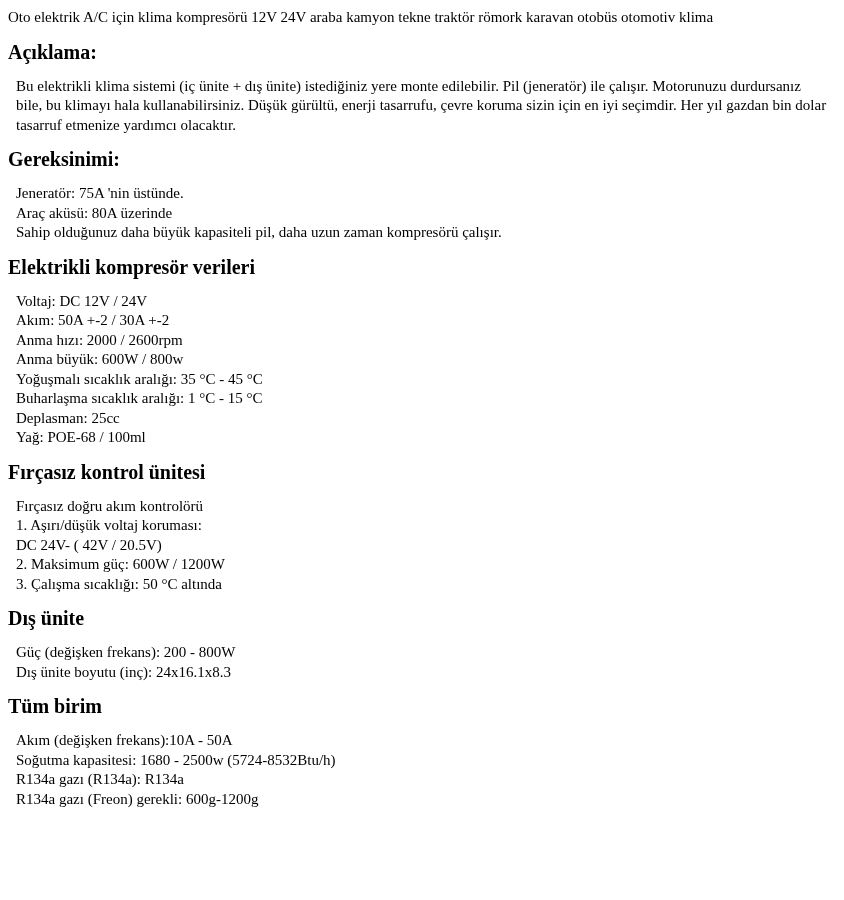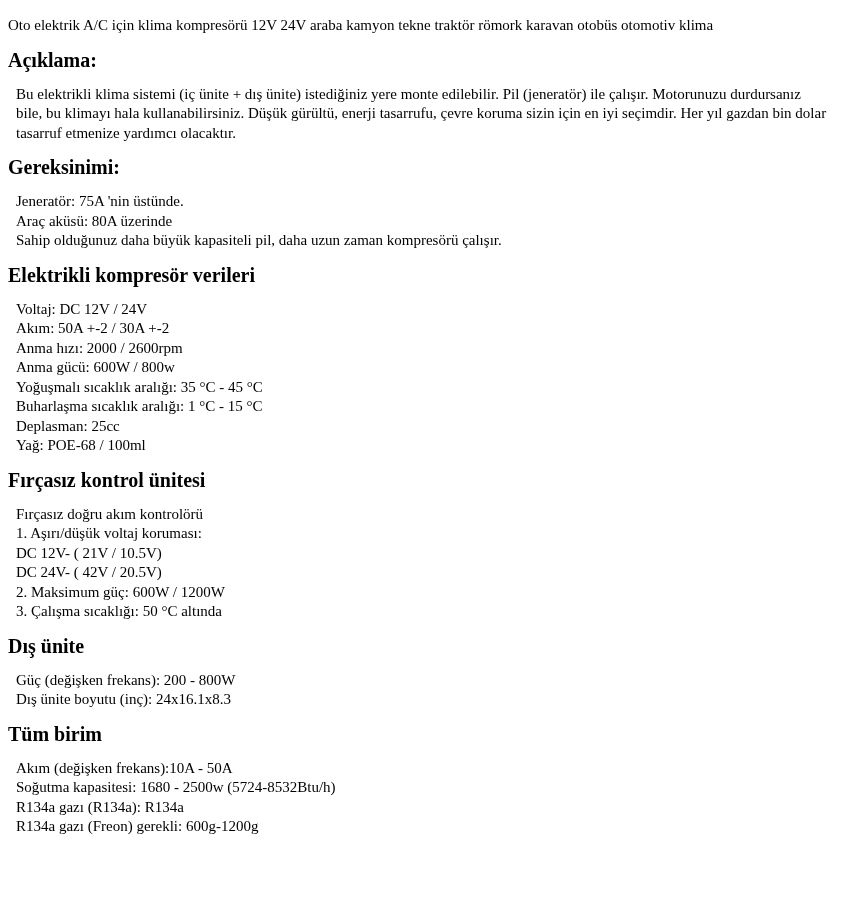--- a/index.html
+++ b/index.html
@@ -6,21 +6,21 @@
     background: #ffffff;
     color: #000000;
   }
   body {
     margin: 8px;
     width: 828px;
     font-family: "Liberation Serif", "DejaVu Serif", serif;
     font-size: 15px;
   }
   .intro {
-    margin: 8px 0 8px 0;
+    margin: 0 0 8px 0;
     line-height: 19.5px;
   }
   h2 {
     margin: 13px 0;
     font-size: 20px;
     line-height: 23px;
     font-weight: bold;
     font-family: Liberation Serif, serif;
   }
   p.lines {
@@ -53,34 +53,33 @@
           <span class="line">Sahip olduğunuz daha büyük kapasiteli pil, daha uzun zaman kompresörü çalışır.</span>
         </p>
       </section>
 
   <section>
     <h2>Elektrikli kompresör verileri</h2>
   <p class="lines">
           <span class="line">Voltaj: DC 12V / 24V</span>
           <span class="line">Akım: 50A +-2 / 30A +-2</span>
           <span class="line">Anma hızı: 2000 / 2600rpm</span>
-          <span class="line">Anma gücü: 600W / 800w</span>
+          <span class="line">Anma büyük: 600W / 800w</span>
           <span class="line">Yoğuşmalı sıcaklık aralığı: 35 °C - 45 °C</span>
           <span class="line">Buharlaşma sıcaklık aralığı: 1 °C - 15 °C</span>
           <span class="line">Deplasman: 25cc</span>
           <span class="line">Yağ: POE-68 / 100ml</span>
         </p>
       </section>
 
   <section>
     <h2>Fırçasız kontrol ünitesi</h2>
   <p class="lines">
           <span class="line">Fırçasız doğru akım kontrolörü</span>
           <span class="line">1. Aşırı/düşük voltaj koruması:</span>
-          <span class="line">DC 12V- ( 21V / 10.5V)</span>
           <span class="line">DC 24V- ( 42V / 20.5V)</span>
           <span class="line">2. Maksimum güç: 600W / 1200W</span>
           <span class="line">3. Çalışma sıcaklığı: 50 °C altında</span>
         </p>
       </section>
 
   <section>
     <h2>Dış ünite</h2>
   <p class="lines">
           <span class="line">Güç (değişken frekans): 200 - 800W</span>

